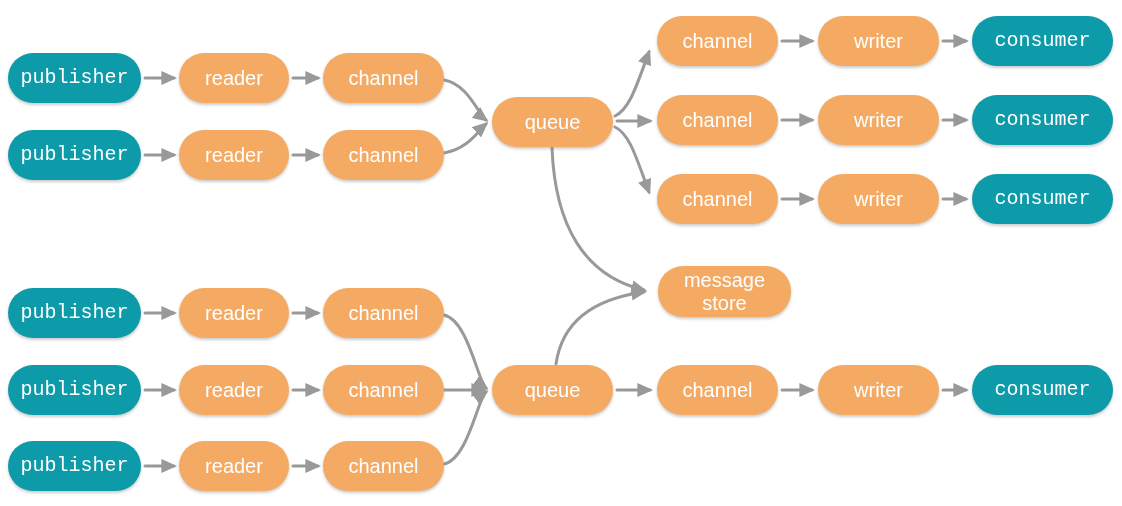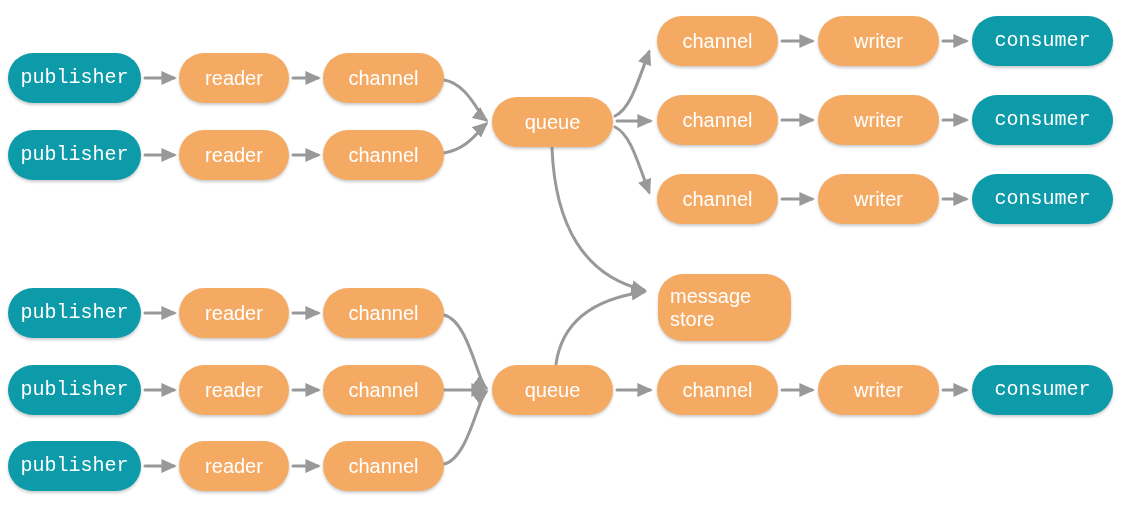--- a/index.html
+++ b/index.html
@@ -10,21 +10,21 @@
     font-family: "Liberation Sans", sans-serif;
     overflow: hidden;
   }
   .canvas { position: absolute; inset: 0; width: 1122px; height: 506px; }
   svg.edges { position: absolute; left: 0; top: 0; }
   .edge { fill: none; stroke: var(--arrow, #999999); stroke-width: 3; stroke-linecap: round; }
   #ah path { fill: var(--arrow, #999999); }
   .node {
     position: absolute; box-sizing: border-box;
     display: flex; align-items: center; justify-content: center;
-    text-align: left;
+    text-align: center;
     color: var(--label_text, #ffffff);
     font-size: 20px; line-height: 1.12;
     border-radius: 25px;
     padding: 0 12px;
     box-shadow: 0 2px 3px rgba(110,110,110,0.35);
   }
   .teal   { background: var(--node_teal, #0d9aa9); font-family: Liberation Mono, monospace; }
   .orange { background: var(--node_orange, #f5aa63); }
 </style>
 </head>
@@ -89,21 +89,21 @@
   <div class="node orange" style="left:657px; top:16px;  width:121px; height:50px;">channel</div>
   <div class="node orange" style="left:818px; top:16px;  width:121px; height:50px;">writer</div>
   <div class="node teal" style="left:972px; top:16px;  width:141px; height:50px;">consumer</div>
   <div class="node orange" style="left:657px; top:95px;  width:121px; height:50px;">channel</div>
   <div class="node orange" style="left:818px; top:95px;  width:121px; height:50px;">writer</div>
   <div class="node teal" style="left:972px; top:95px;  width:141px; height:50px;">consumer</div>
   <div class="node orange" style="left:657px; top:174px; width:121px; height:50px;">channel</div>
   <div class="node orange" style="left:818px; top:174px; width:121px; height:50px;">writer</div>
   <div class="node teal" style="left:972px; top:174px; width:141px; height:50px;">consumer</div>
 
-  <div class="node orange" style="left:658px; top:274px; width:133px; height:67px;">message store</div>
+  <div class="node orange" style="left:658px; top:266px; width:133px; height:51px;">message store</div>
 
   <div class="node teal" style="left:8px;   top:288px; width:133px; height:50px;">publisher</div>
   <div class="node orange" style="left:179px; top:288px; width:110px; height:50px;">reader</div>
   <div class="node orange" style="left:323px; top:288px; width:121px; height:50px;">channel</div>
   <div class="node teal" style="left:8px;   top:365px; width:133px; height:50px;">publisher</div>
   <div class="node orange" style="left:179px; top:365px; width:110px; height:50px;">reader</div>
   <div class="node orange" style="left:323px; top:365px; width:121px; height:50px;">channel</div>
   <div class="node teal" style="left:8px;   top:441px; width:133px; height:50px;">publisher</div>
   <div class="node orange" style="left:179px; top:441px; width:110px; height:50px;">reader</div>
   <div class="node orange" style="left:323px; top:441px; width:121px; height:50px;">channel</div>

